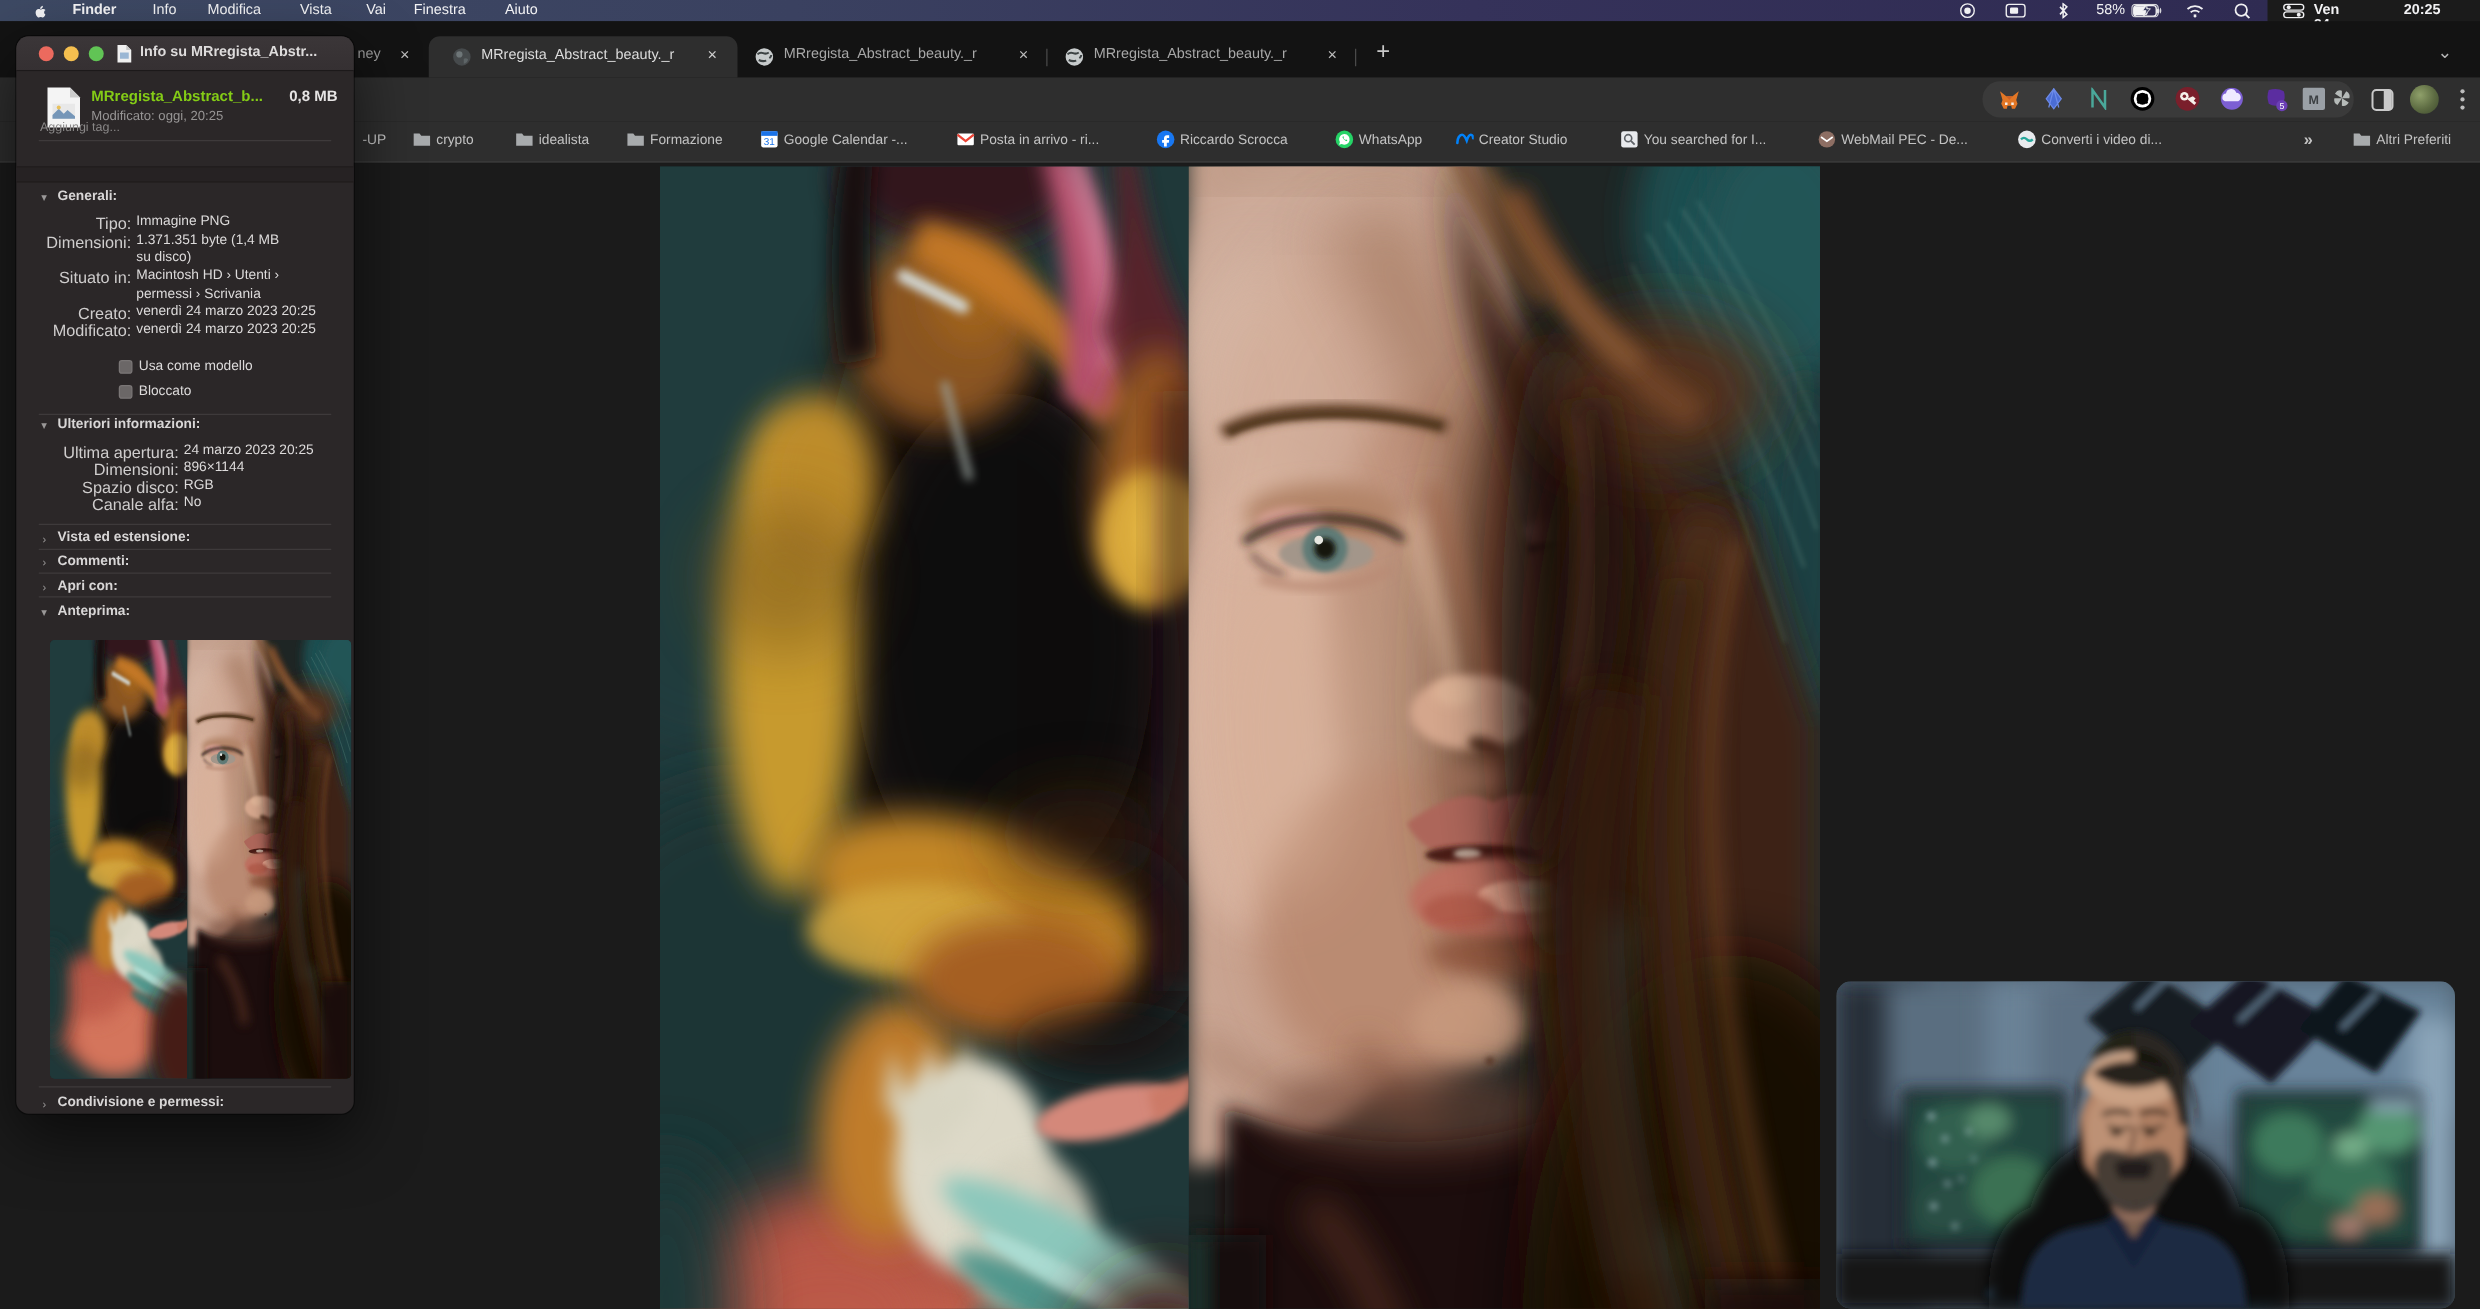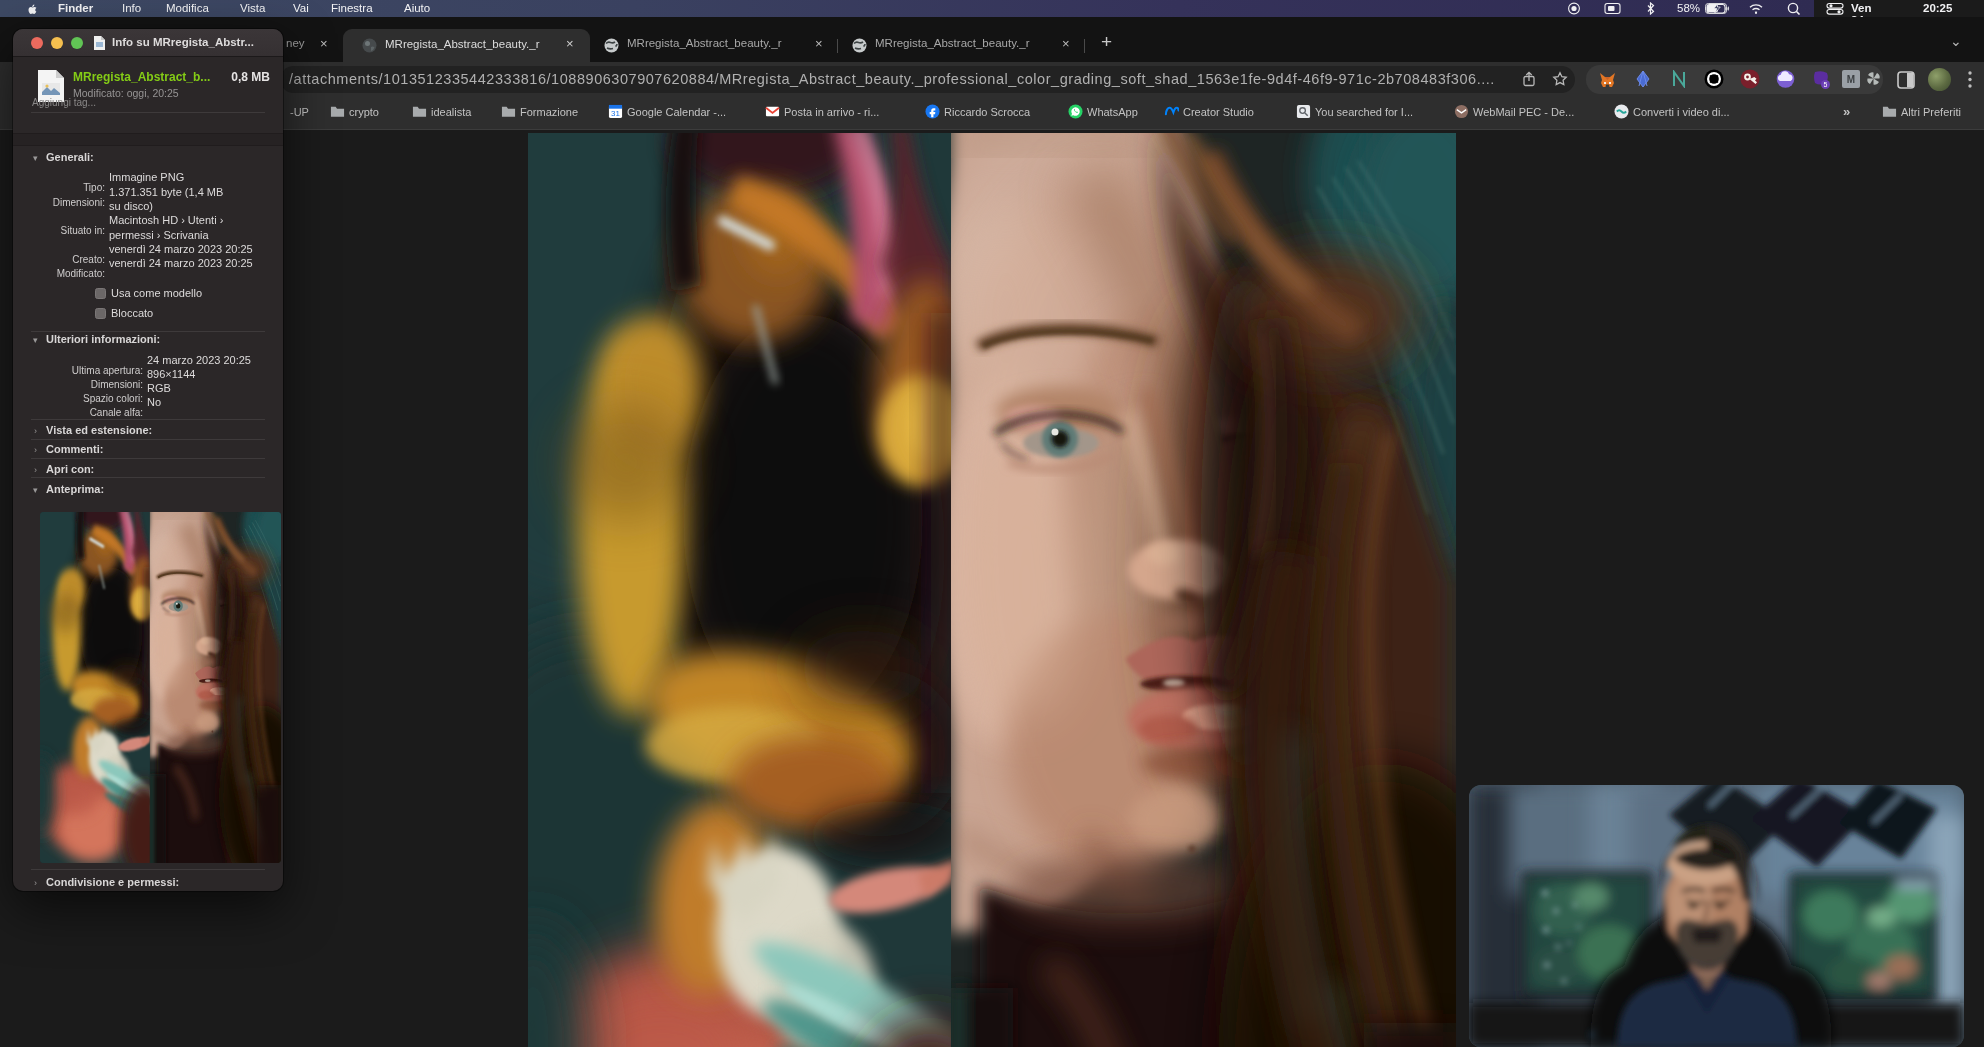--- a/index.html
+++ b/index.html
@@ -21,21 +21,21 @@
 #bookbar { position:absolute; left:0; top:97px; width:1984px; height:33px; background:#2e2e2e; border-bottom:1px solid #3c3c3c; }
 .bk { position:absolute; top:9px; font-size:11px; color:#c3c3c3; white-space:nowrap; }
 .bi { position:absolute; top:-2px; left:-19px; width:15px; height:15px; }
 #content { position:absolute; left:0; top:131px; width:1984px; height:916px; background:#1b1b1b; }
 #artmain { position:absolute; left:528px; top:133px; width:928px; height:914px; overflow:hidden; }
 #webcam { position:absolute; left:1469px; top:785px; width:495px; height:262px; border-radius:12px; overflow:hidden; background:#222; }
 #infowin { position:absolute; left:13px; top:29px; width:270px; height:862px; background:#2b2728; border-radius:10px;
   box-shadow:0 18px 50px rgba(0,0,0,0.6), 0 0 0 1px rgba(0,0,0,0.4); color:#d6d4d4; }
 #ititle { position:absolute; left:0; top:0; width:270px; height:28px; background:linear-gradient(#3b3638,#353032); border-bottom:1px solid #1c191a; border-radius:10px 10px 0 0; }
 .tl { position:absolute; top:8px; width:12px; height:12px; border-radius:6px; }
-.ilab { position:absolute; text-align:center; font-size:10px; color:#cfcdcd; white-space:nowrap;margin-top:11px; }
+.ilab { position:absolute; text-align:center; font-size:13px; color:#cfcdcd; white-space:nowrap; }
 .ival { position:absolute; font-size:11px; color:#dddbdb; white-space:nowrap; }
 .idiv { position:absolute; left:18px; width:234px; height:1px; background:rgba(255,255,255,0.09); }
 .ihead { position:absolute; font-size:11px; font-weight:bold; color:#d8d6d6; }
 .chev { position:absolute; font-size:9px; color:#9a9898; }
 </style>
 </head>
 <body>
 <div id="menubar">
   <svg style="position:absolute;left:26px;top:2.5px" width="13" height="13" viewBox="0 0 13 13">
       <path fill="#f2f2f4" d="M9.3 6.9c0-1.3 1.1-1.9 1.1-1.9s-.6-.9-1.8-.9c-.9 0-1.5.5-1.9.5-.4 0-1.1-.5-1.8-.5C3.6 4.1 2.5 5.2 2.5 7c0 1.9 1.4 4 2.4 4 .5 0 .9-.4 1.6-.4.7 0 1 .4 1.6.4.9 0 2-1.7 2.2-2.5-.8-.3-1-1.1-1-1.6zM7.8 3.3c.4-.5.6-1.1.5-1.8-.6.1-1.2.4-1.6.9-.3.4-.6 1.1-.5 1.7.6.1 1.2-.3 1.6-.8z"></path>
@@ -99,30 +99,20 @@
       <circle cx="7.5" cy="7.5" r="7" fill="#c7cbcc"></circle>
       <path d="M2 5.5 Q4 3.5 6.5 4.5 T11 4 M3 10 Q6 11.5 9 10.5 M11.5 8.5 Q13 7.5 13 6" stroke="#3c4243" stroke-width="1.6" fill="none"></path>
     </svg>
   <span class="tab" style="left:875px;top:20px">MRregista_Abstract_beauty._r</span>
   <span class="tab" style="left:1062px;top:19px;font-size:13px;color:#bdbdbd">×</span>
   <div class="tsep" style="left:1084px"></div>
   <span class="tab" style="left:1101px;top:14px;font-size:19px;color:#c8c8c8;font-weight:300">+</span>
   <span class="tab" style="left:1950px;top:16px;font-size:14px;color:#b5b5b5">⌄</span>
 </div>
 <div id="toolbar">
-  <div id="pill">
-    <div id="urltxt">/attachments/1013512335442333816/1088906307907620884/MRregista_Abstract_beauty._professional_color_grading_soft_shad_1563e1fe-9d4f-46f9-971c-2b708483f306....</div>
-    <svg style="position:absolute;left:1242px;top:5px" width="14" height="16" viewBox="0 0 14 16" fill="none" stroke="#b8b8b8" stroke-width="1.3">
-        <rect x="2" y="5.5" width="10" height="9" rx="1.5"></rect>
-        <path d="M7 10 V1.5 M4.3 4 L7 1.3 L9.7 4"></path>
-      </svg>
-    <svg style="position:absolute;left:1272px;top:5px" width="16" height="16" viewBox="0 0 16 16" fill="none" stroke="#b8b8b8" stroke-width="1.3">
-        <path d="M8 1.8 l1.9 3.9 4.3.6 -3.1 3 .7 4.3 -3.8-2 -3.8 2 .7-4.3 -3.1-3 4.3-.6 z"></path>
-      </svg>
-  </div>
   <div id="extbox">
     <svg style="position:absolute;left:12px;top:5px" width="19" height="19" viewBox="0 0 19 19">
         <path d="M2 3 l5 4 h5 l5-4 -2 7 1 3 -2 4 h-2.5 l-.5-2.5 h-3 l-.5 2.5 h-2.5 l-2-4 1-3 z" fill="#e27625"></path>
         <path d="M7 7 l2.5 3 2.5-3z" fill="#cc6228"></path>
         <path d="M6 12 h2 v2 h-2z M11 12 h2 v2 h-2z" fill="#f5f0eb"></path>
       </svg>
     <svg style="position:absolute;left:48px;top:5px" width="18" height="18" viewBox="0 0 18 18">
         <path d="M9 1 L3 9 l6 8 6-8z M9 1 L5 16 M9 1 l4 15" fill="#4a6cd4" stroke="#6c8ae8" stroke-width="1"></path>
       </svg>
     <svg style="position:absolute;left:84px;top:5px" width="18" height="18" viewBox="0 0 18 18" fill="none" stroke="#4aa89a" stroke-width="2">
@@ -529,21 +519,21 @@
   <span class="ival" style="left:98px;top:258px">Usa come modello</span>
   <div style="position:absolute;left:82px;top:279px;width:11px;height:11px;border-radius:2.5px;background:#6b6767;border:1px solid #7a7676"></div>
   <span class="ival" style="left:98px;top:278px">Bloccato</span>
   <div class="idiv" style="top:302px"></div>
   <span class="chev" style="left:20px;top:306px">▾</span>
     <span class="ihead" style="left:33px;top:304px">Ulteriori informazioni:</span>
   <span class="ilab" style="right:140px;top:325px">Ultima apertura:</span>
     <span class="ival" style="left:134px;top:325px">24 marzo 2023 20:25</span>
   <span class="ilab" style="right:140px;top:339px">Dimensioni:</span>
     <span class="ival" style="left:134px;top:339px">896×1144</span>
-  <span class="ilab" style="right:140px;top:353px">Spazio colori:</span>
+  <span class="ilab" style="right:140px;top:353px">Spazio disco:</span>
     <span class="ival" style="left:134px;top:353px">RGB</span>
   <span class="ilab" style="right:140px;top:367px">Canale alfa:</span>
     <span class="ival" style="left:134px;top:367px">No</span>
   <div class="idiv" style="top:390px"></div>
   <span class="chev" style="left:21px;top:397px">›</span>
     <span class="ihead" style="left:33px;top:395px">Vista ed estensione:</span>
   <div class="idiv" style="top:410px"></div>
   <span class="chev" style="left:21px;top:416px">›</span>
     <span class="ihead" style="left:33px;top:414px">Commenti:</span>
   <div class="idiv" style="top:429px"></div>

